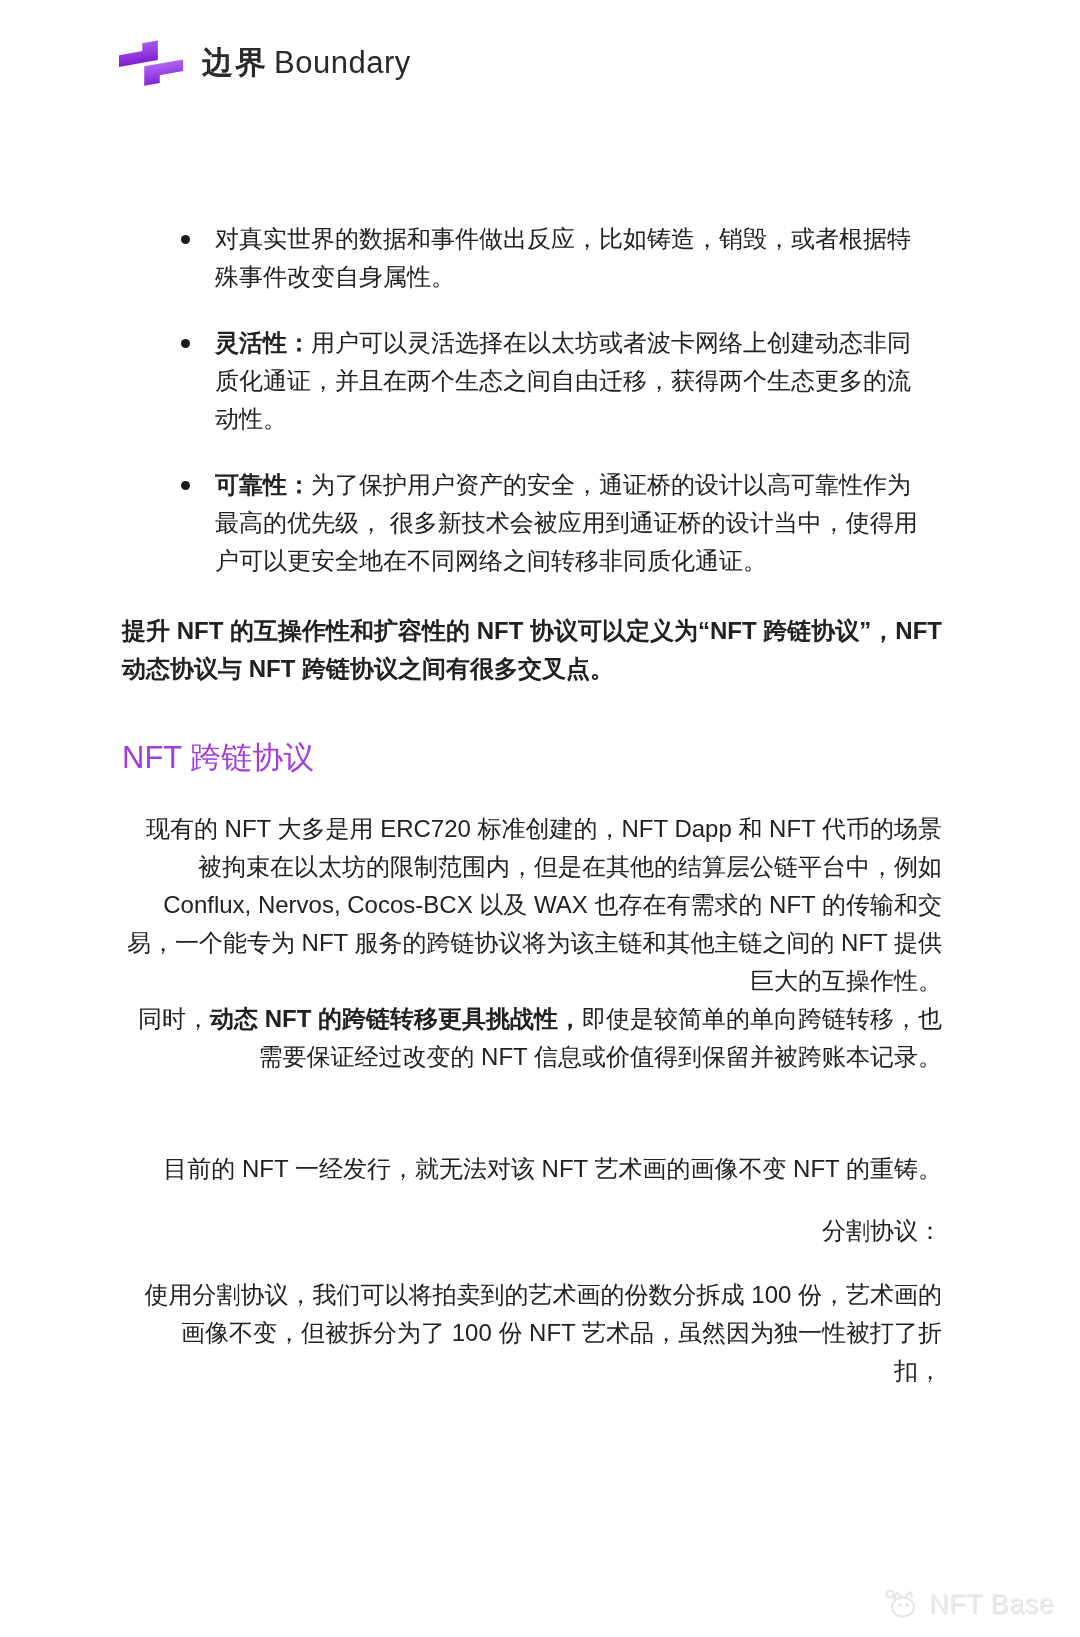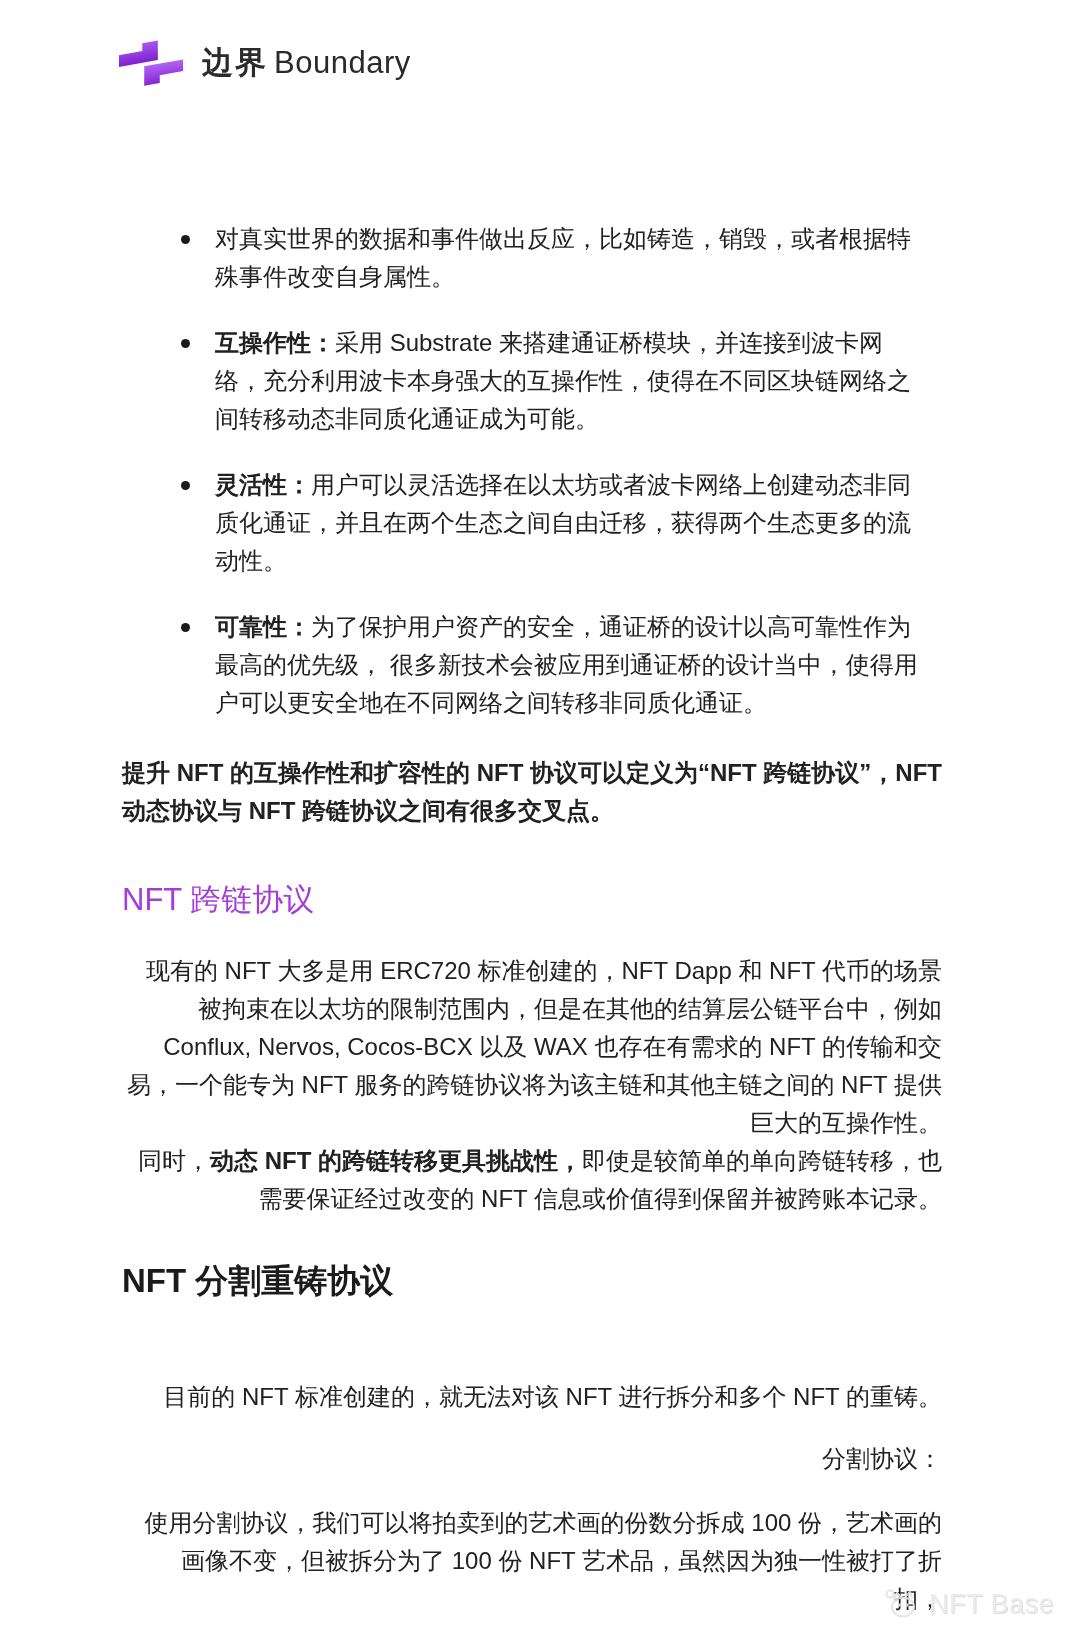--- a/index.html
+++ b/index.html
@@ -72,44 +72,40 @@
     <span class="logo-en">Boundary</span>
   </header>
 
   <main class="content">
 
     <ul class="bullets">
       <li>
         <span class="b"></span><span>对真实世界的数据和事件做出反应，比如铸造，销毁，或者根据特殊事件改变自身属性。</span>
       </li>
       <li>
-        <span class="b">互操作性：</span><span>采用 Substrate 来搭建通证桥模块，并连接到波卡网络，充分利用波卡本身强大的互操作性，使得在不同区块链网络之间转移动态非同质化通证成为可能。</span>
-      </li>
-      <li>
         <span class="b">灵活性：</span><span>用户可以灵活选择在以太坊或者波卡网络上创建动态非同质化通证，并且在两个生态之间自由迁移，获得两个生态更多的流动性。</span>
       </li>
       <li>
         <span class="b">可靠性：</span><span>为了保护用户资产的安全，通证桥的设计以高可靠性作为最高的优先级， 很多新技术会被应用到通证桥的设计当中，使得用户可以更安全地在不同网络之间转移非同质化通证。</span>
       </li>
     </ul>
 
     <p class="em-para">提升 NFT 的互操作性和扩容性的 NFT 协议可以定义为“NFT 跨链协议”，NFT 动态协议与 NFT 跨链协议之间有很多交叉点。</p>
 
     <h2 class="h-purple">NFT 跨链协议</h2>
 
     <p class="para">
       <span>现有的 NFT 大多是用 ERC720 标准创建的，NFT Dapp 和 NFT 代币的场景被拘束在以太坊的限制范围内，但是在其他的结算层公链平台中，例如 Conflux, Nervos, Cocos-BCX 以及 WAX 也存在有需求的 NFT 的传输和交易，一个能专为 NFT 服务的跨链协议将为该主链和其他主链之间的 NFT 提供巨大的互操作性。</span><br>
       <span>同时，</span><span class="b">动态 NFT 的跨链转移更具挑战性，</span><span>即使是较简单的单向跨链转移，也需要保证经过改变的 NFT 信息或价值得到保留并被跨账本记录。</span>
     </p>
 
-    <h2 class="h-black">NFT 分割重铸协议</h2>
 
     <p class="para tight">
       <br>
-      <span>目前的 NFT 标准创建的，就无法对该 NFT 进行拆分和多个 NFT 的重铸。</span>
+      <span>目前的 NFT 一经发行，就无法对该 NFT 艺术画的画像不变 NFT 的重铸。</span>
     </p>
 
     <p class="para label">分割协议：</p>
 
     <p class="para last">使用分割协议，我们可以将拍卖到的艺术画的份数分拆成 100 份，艺术画的画像不变，但被拆分为了 100 份 NFT 艺术品，虽然因为独一性被打了折扣，</p>
 
   </main>
 
   <div class="watermark">
     <span class="wm-icon">

